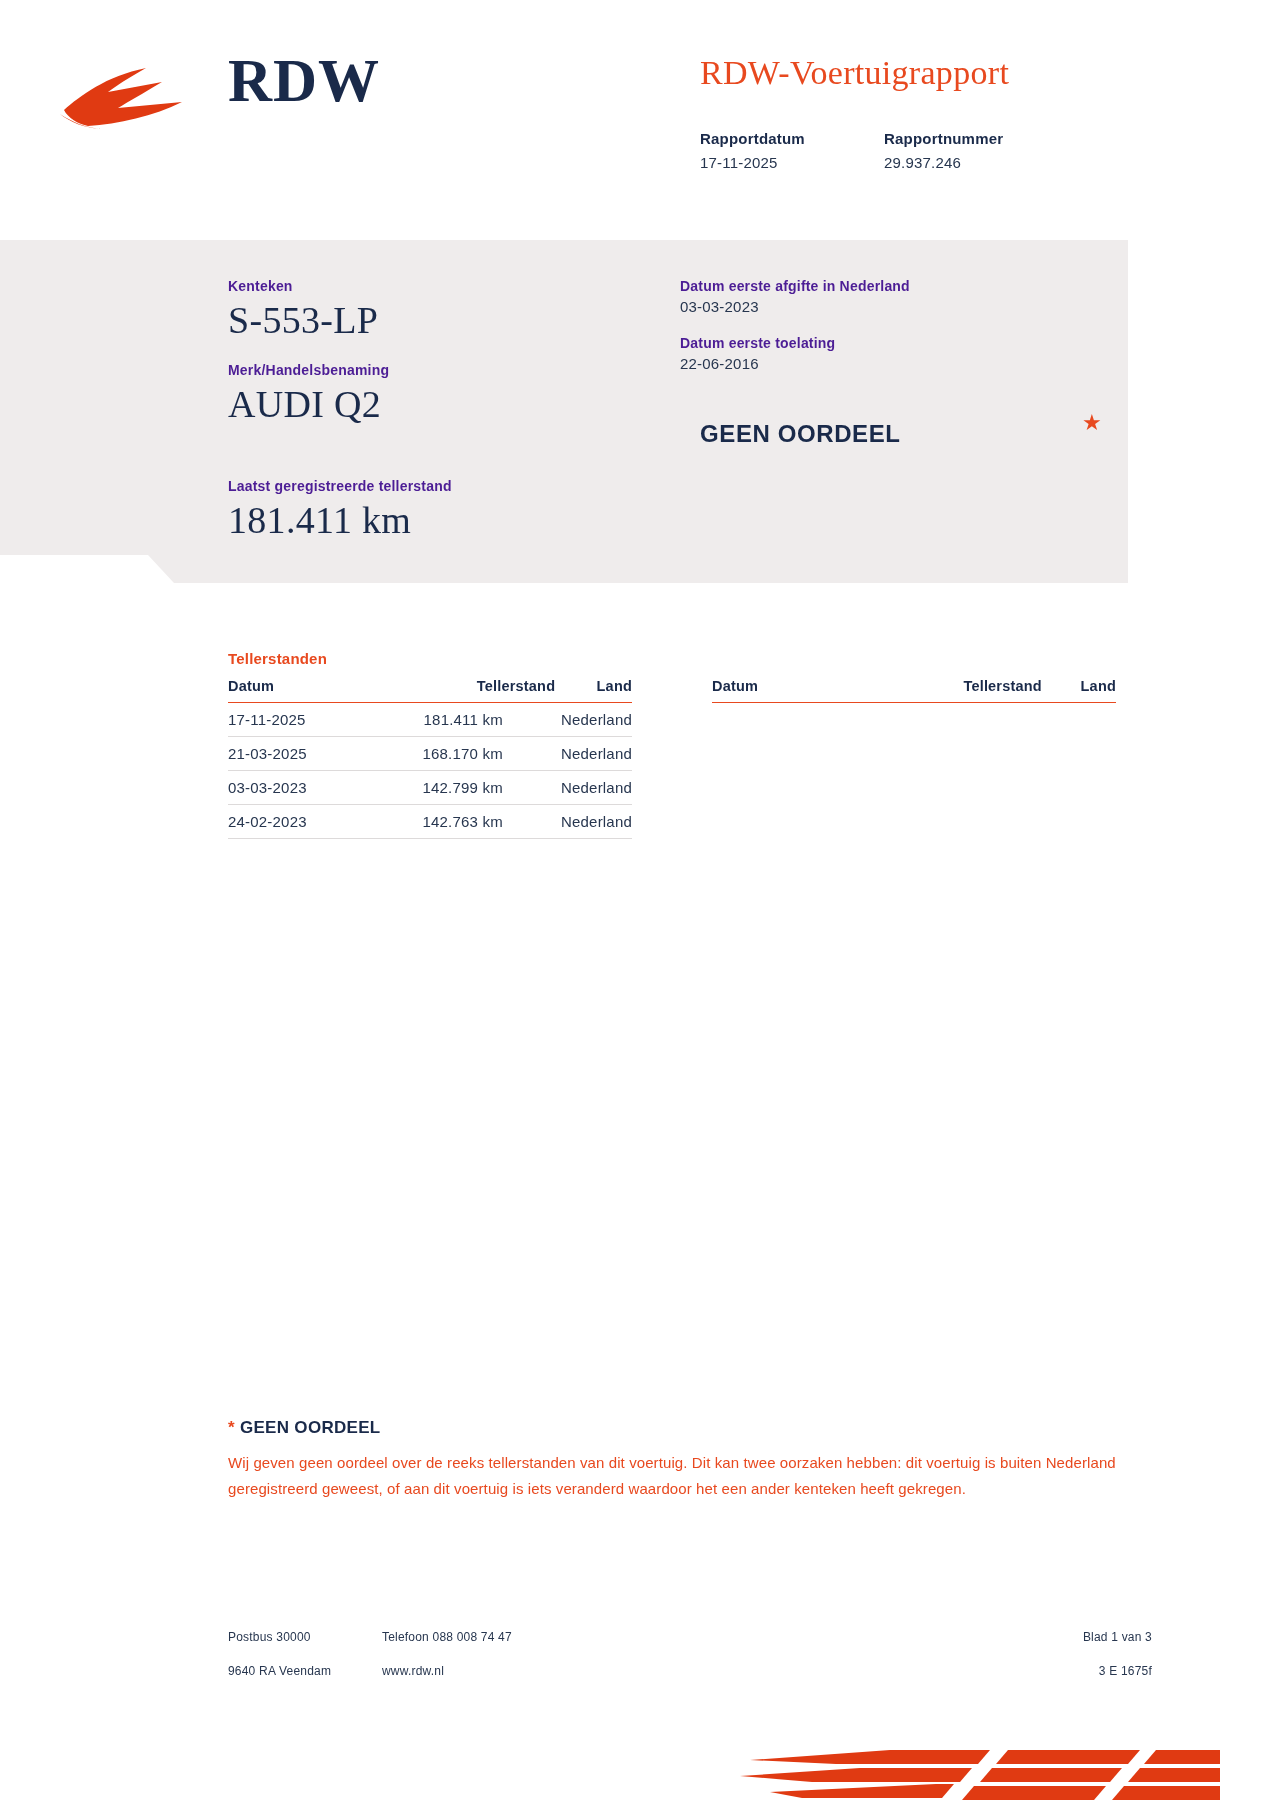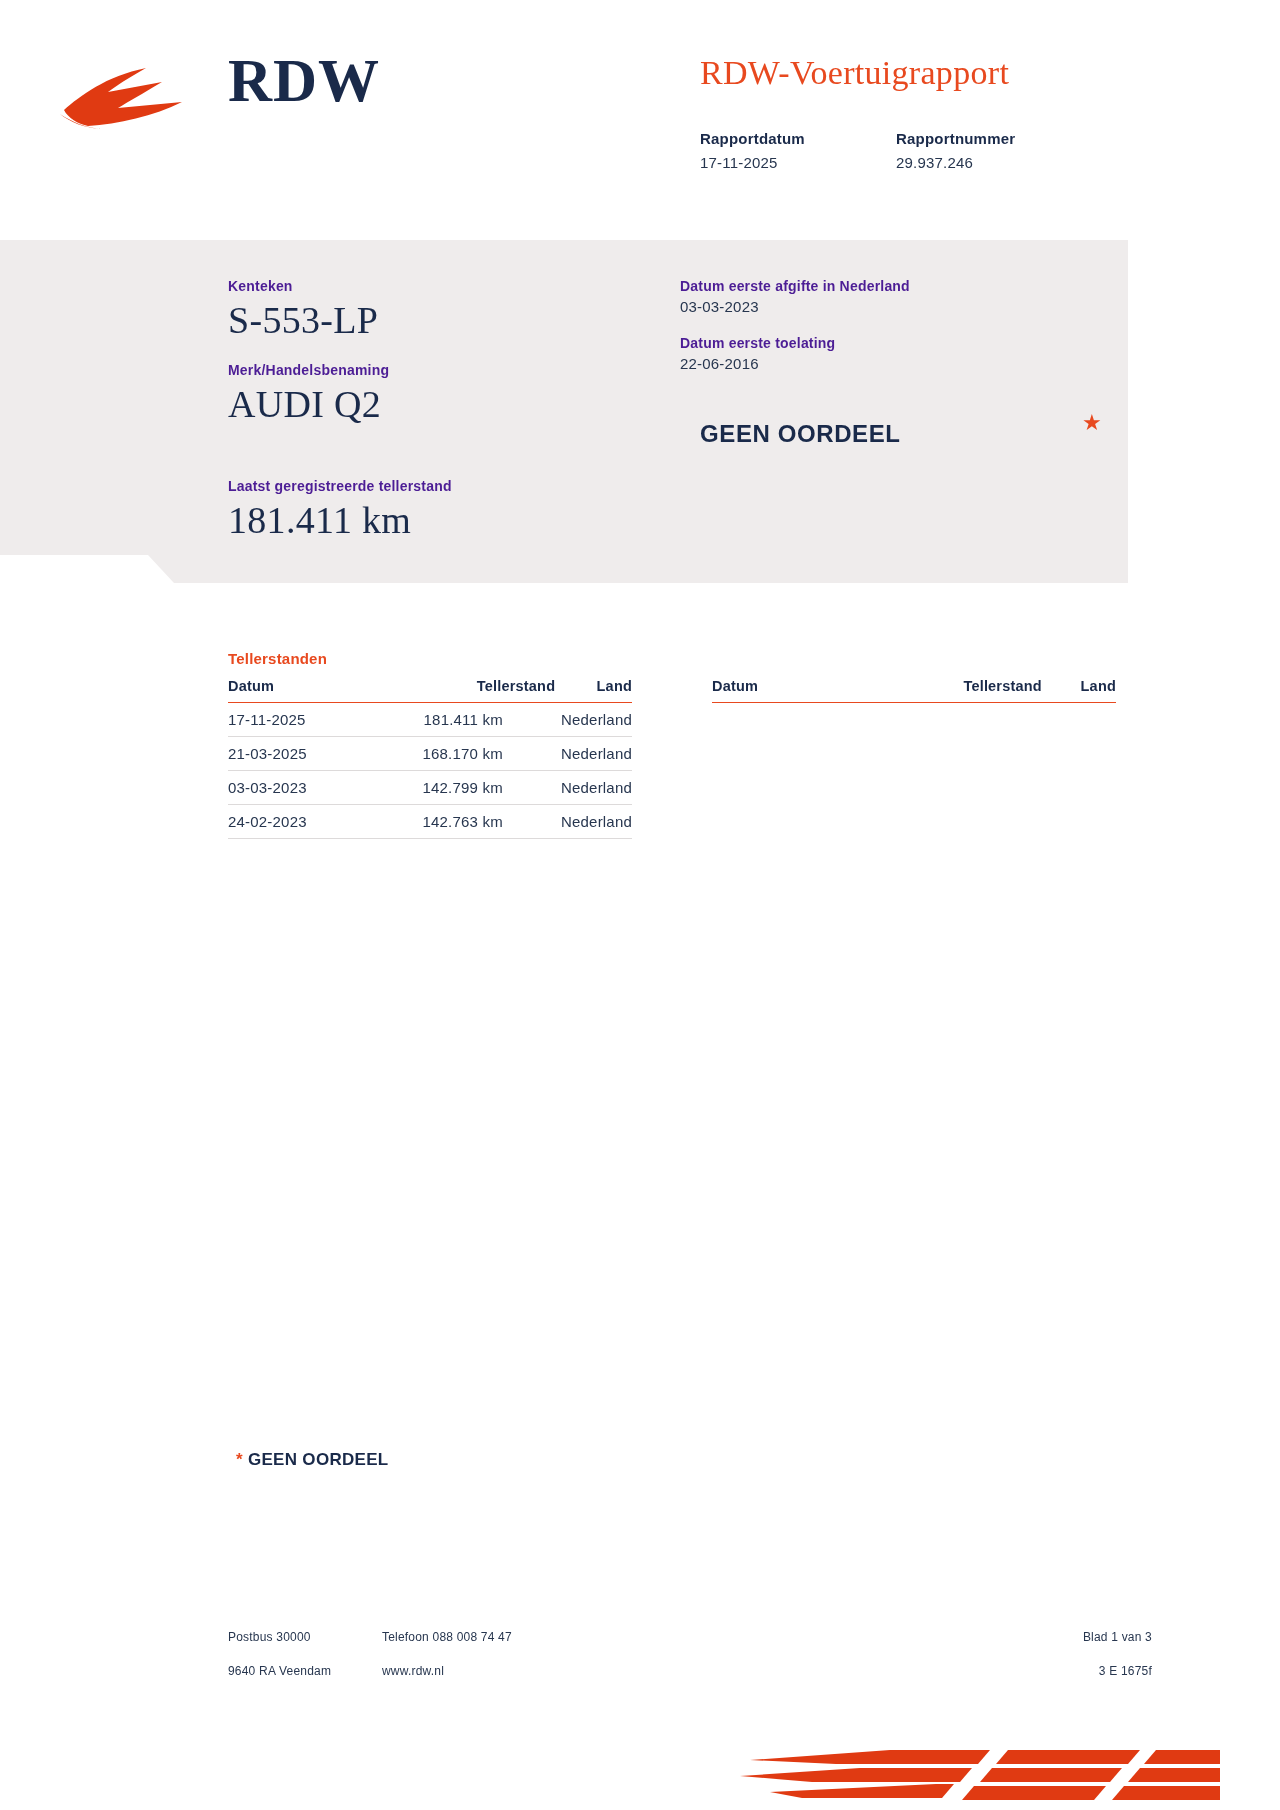--- a/index.html
+++ b/index.html
@@ -60,21 +60,20 @@
     font-size: 34px;
     color: #e8491f;
     letter-spacing: 0.3px;
   }
 
   .meta-row {
     position: absolute;
     left: 700px;
     top: 130px;
     display: flex;
-    gap: 12px;
   }
   .meta-block { margin-right: 32px; }
   .meta-label {
     font-size: 15px;
     font-weight: bold;
     color: #1a2a4a;
     letter-spacing: 0.2px;
     margin-bottom: 7px;
     white-space: nowrap;
   }
@@ -205,24 +204,23 @@
     border-bottom: 1px solid #dddada;
     letter-spacing: 0.2px;
     white-space: nowrap;
   }
   table.odo td.c2 { text-align: right; padding-right: 56px; }
   table.odo td.c3 { text-align: right; }
 
   
   .footnote {
     position: absolute;
-    left: 236px;
+    left: 228px;
     top: 1418px;
     width: 900px;
-    margin-top: 32px;
   }
   .footnote-title {
     font-size: 17px;
     font-weight: bold;
     color: #1a2a4a;
     letter-spacing: 0.3px;
     margin-bottom: 12px;
   }
   .footnote-title .star { color: #e8491f; }
   .footnote-body {
@@ -359,20 +357,21 @@
       </thead>
       <tbody id="right-body"></tbody>
     </table>
   </div>
 
   <div class="footnote">
     <div class="footnote-title">
       <span class="star">*</span>
       <span>GEEN OORDEEL</span>
     </div>
+    <div class="footnote-body">Wij geven geen oordeel over de reeks tellerstanden van dit voertuig. Dit kan twee oorzaken hebben: dit voertuig is buiten Nederland geregistreerd geweest, of aan dit voertuig is iets veranderd waardoor het een ander kenteken heeft gekregen.</div>
   </div>
 
   <div class="footer">
     <div class="f-col1">
       <div>Postbus 30000</div>
       <div class="line2">9640 RA Veendam</div>
     </div>
     <div class="f-col2">
       <div>Telefoon 088 008 74 47</div>
       <div class="line2">www.rdw.nl</div>

